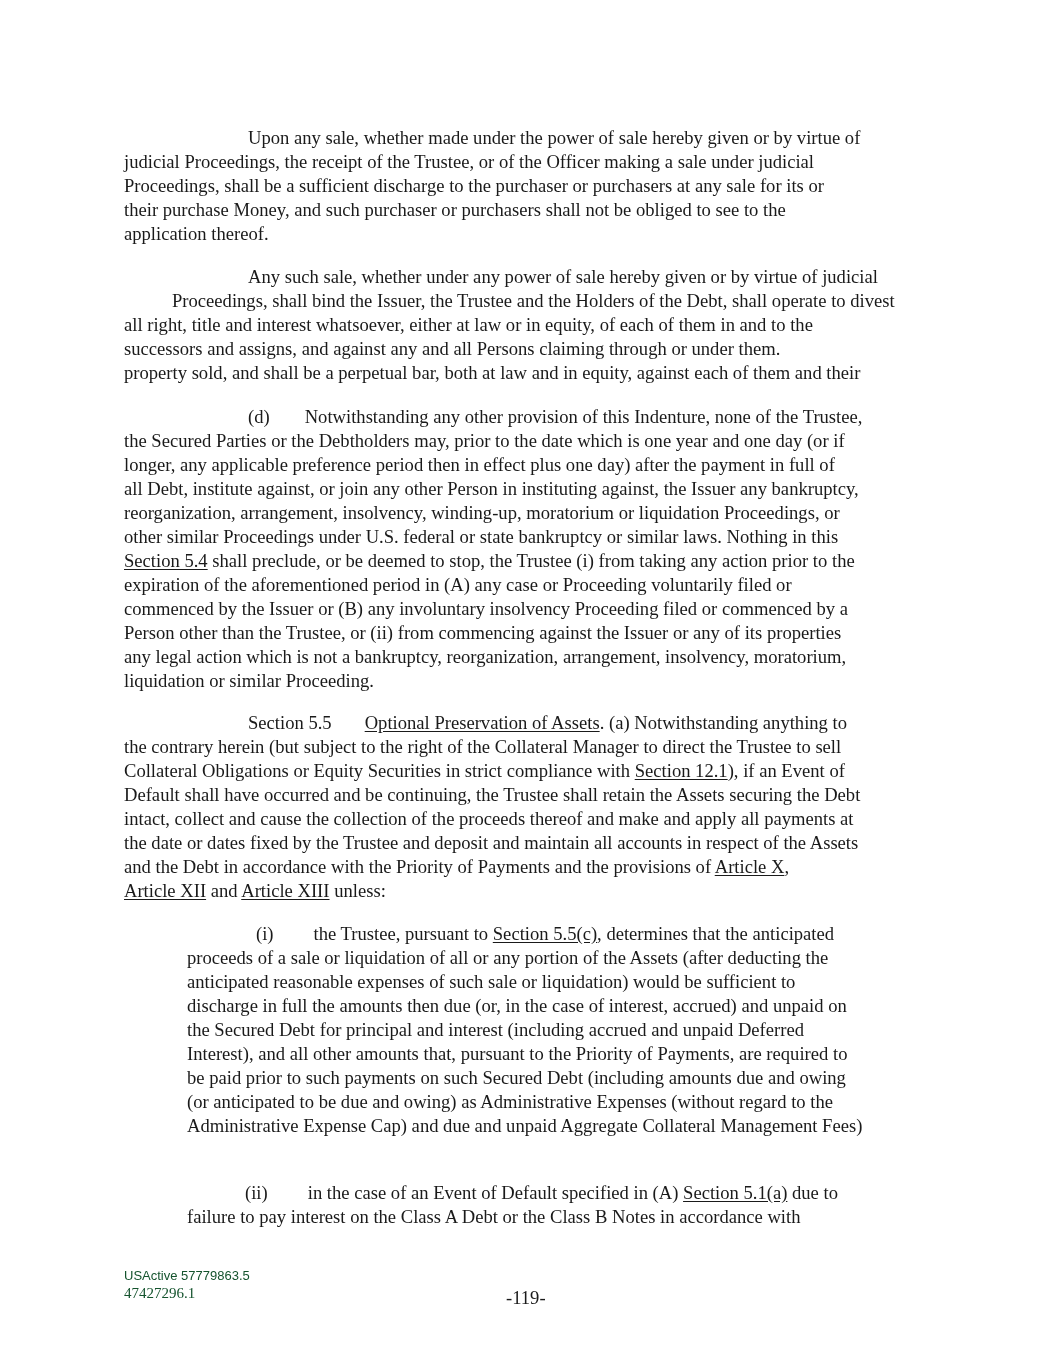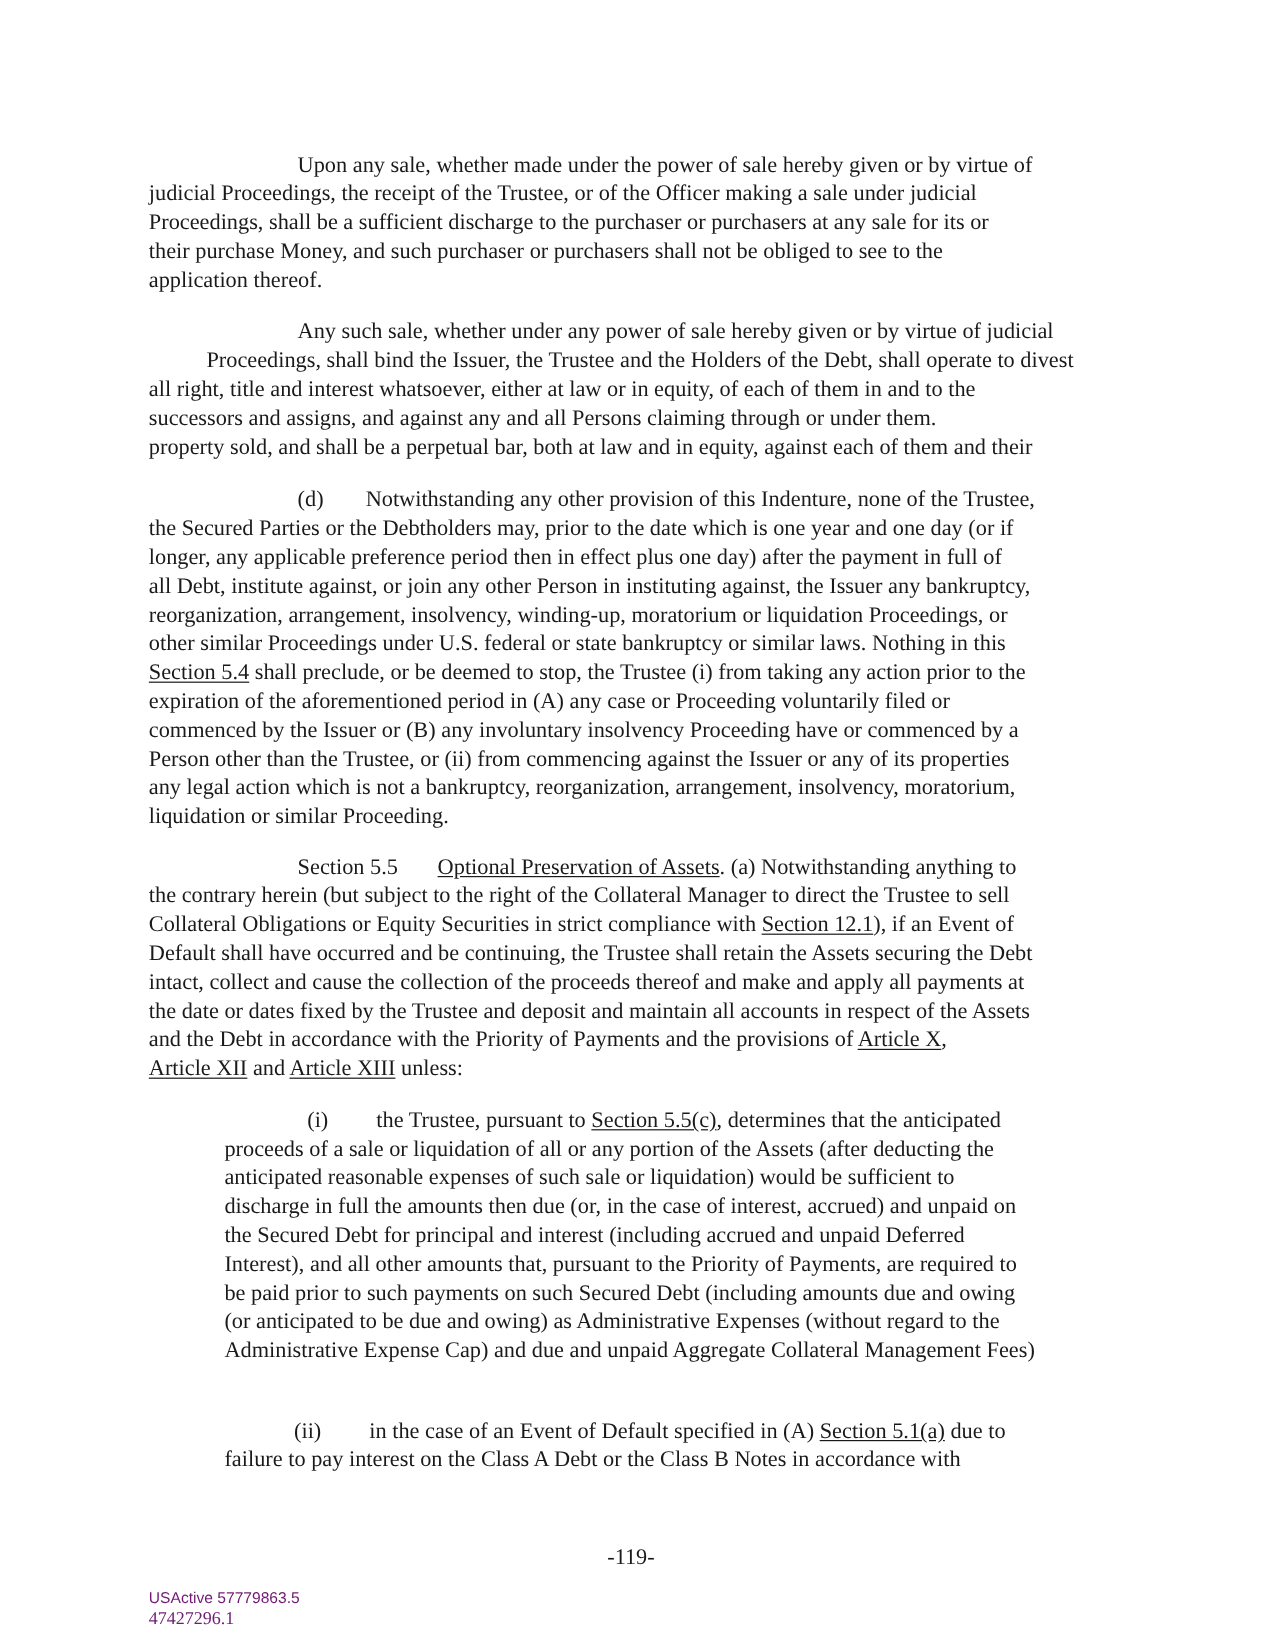--- a/index.html
+++ b/index.html
@@ -53,25 +53,25 @@
     #p4 { left: 124px; top: 711px; width: 808px; }
     #p5 { left: 187px; top: 922px; width: 745px; }
     #p6 { left: 187px; top: 1181px; width: 745px; }
 
     #p5 .line.first-indent { padding-left: 69px; }
     #p6 .line.first-indent { padding-left: 58px; }
 
     .footer-left {
       position: absolute;
       left: 124px;
-      top: 1324px;
+      top: 1268px;
       font-family: "Liberation Sans", "DejaVu Sans", sans-serif;
       font-size: 13px;
       line-height: 16px;
-      color: #701a75;
+      color: #14532d;
     }
     .footer-left .docid2 {
       font-family: "Liberation Serif", "DejaVu Serif", serif;
       font-size: 15px;
       display: block;
       margin-top: 1px;
     }
     .footer-page {
       position: absolute;
       left: 506px;
@@ -108,21 +108,21 @@
     </span>
     <span class="line" style="white-space: nowrap; text-align-last: left; text-align: left;">the Secured Parties or the Debtholders may, prior to the date which is one year and one day (or if</span>
     <span class="line" style="white-space: nowrap; text-align-last: left; text-align: left;">longer, any applicable preference period then in effect plus one day) after the payment in full of</span>
     <span class="line" style="white-space: nowrap; text-align-last: left; text-align: left;">all Debt, institute against, or join any other Person in instituting against, the Issuer any bankruptcy,</span>
     <span class="line" style="white-space: nowrap; text-align-last: left; text-align: left;">reorganization, arrangement, insolvency, winding-up, moratorium or liquidation Proceedings, or</span>
     <span class="line" style="white-space: nowrap; text-align-last: left; text-align: left;">other similar Proceedings under U.S. federal or state bankruptcy or similar laws.  Nothing in this</span>
     <span class="line" style="white-space: nowrap; text-align-last: left; text-align: left;">
       <span class="u">Section 5.4</span><span> shall preclude, or be deemed to stop, the Trustee (i) from taking any action prior to the</span>
     </span>
     <span class="line" style="white-space: nowrap; text-align-last: left; text-align: left;">expiration of the aforementioned period in (A) any case or Proceeding voluntarily filed or</span>
-    <span class="line" style="white-space: nowrap; text-align-last: left; text-align: left;">commenced by the Issuer or (B) any involuntary insolvency Proceeding have or commenced by a</span>
+    <span class="line" style="white-space: nowrap; text-align-last: left; text-align: left;">commenced by the Issuer or (B) any involuntary insolvency Proceeding filed or commenced by a</span>
     <span class="line" style="white-space: nowrap; text-align-last: left; text-align: left;">Person other than the Trustee, or (ii) from commencing against the Issuer or any of its properties</span>
     <span class="line" style="white-space: nowrap; text-align-last: left; text-align: left;">any legal action which is not a bankruptcy, reorganization, arrangement, insolvency, moratorium,</span>
     <span class="line last">liquidation or similar Proceeding.</span>
   </div>
 
   <div class="para" id="p4">
     <span class="line first-indent" style="white-space: nowrap; text-align-last: left; text-align: left;">
       <span>Section 5.5</span><span class="tab-gap" style="width:33px"></span><span class="u">Optional Preservation of Assets</span><span>.  (a) Notwithstanding anything to</span>
     </span>
     <span class="line" style="white-space: nowrap; text-align-last: left; text-align: left;">the contrary herein (but subject to the right of the Collateral Manager to direct the Trustee to sell</span>

